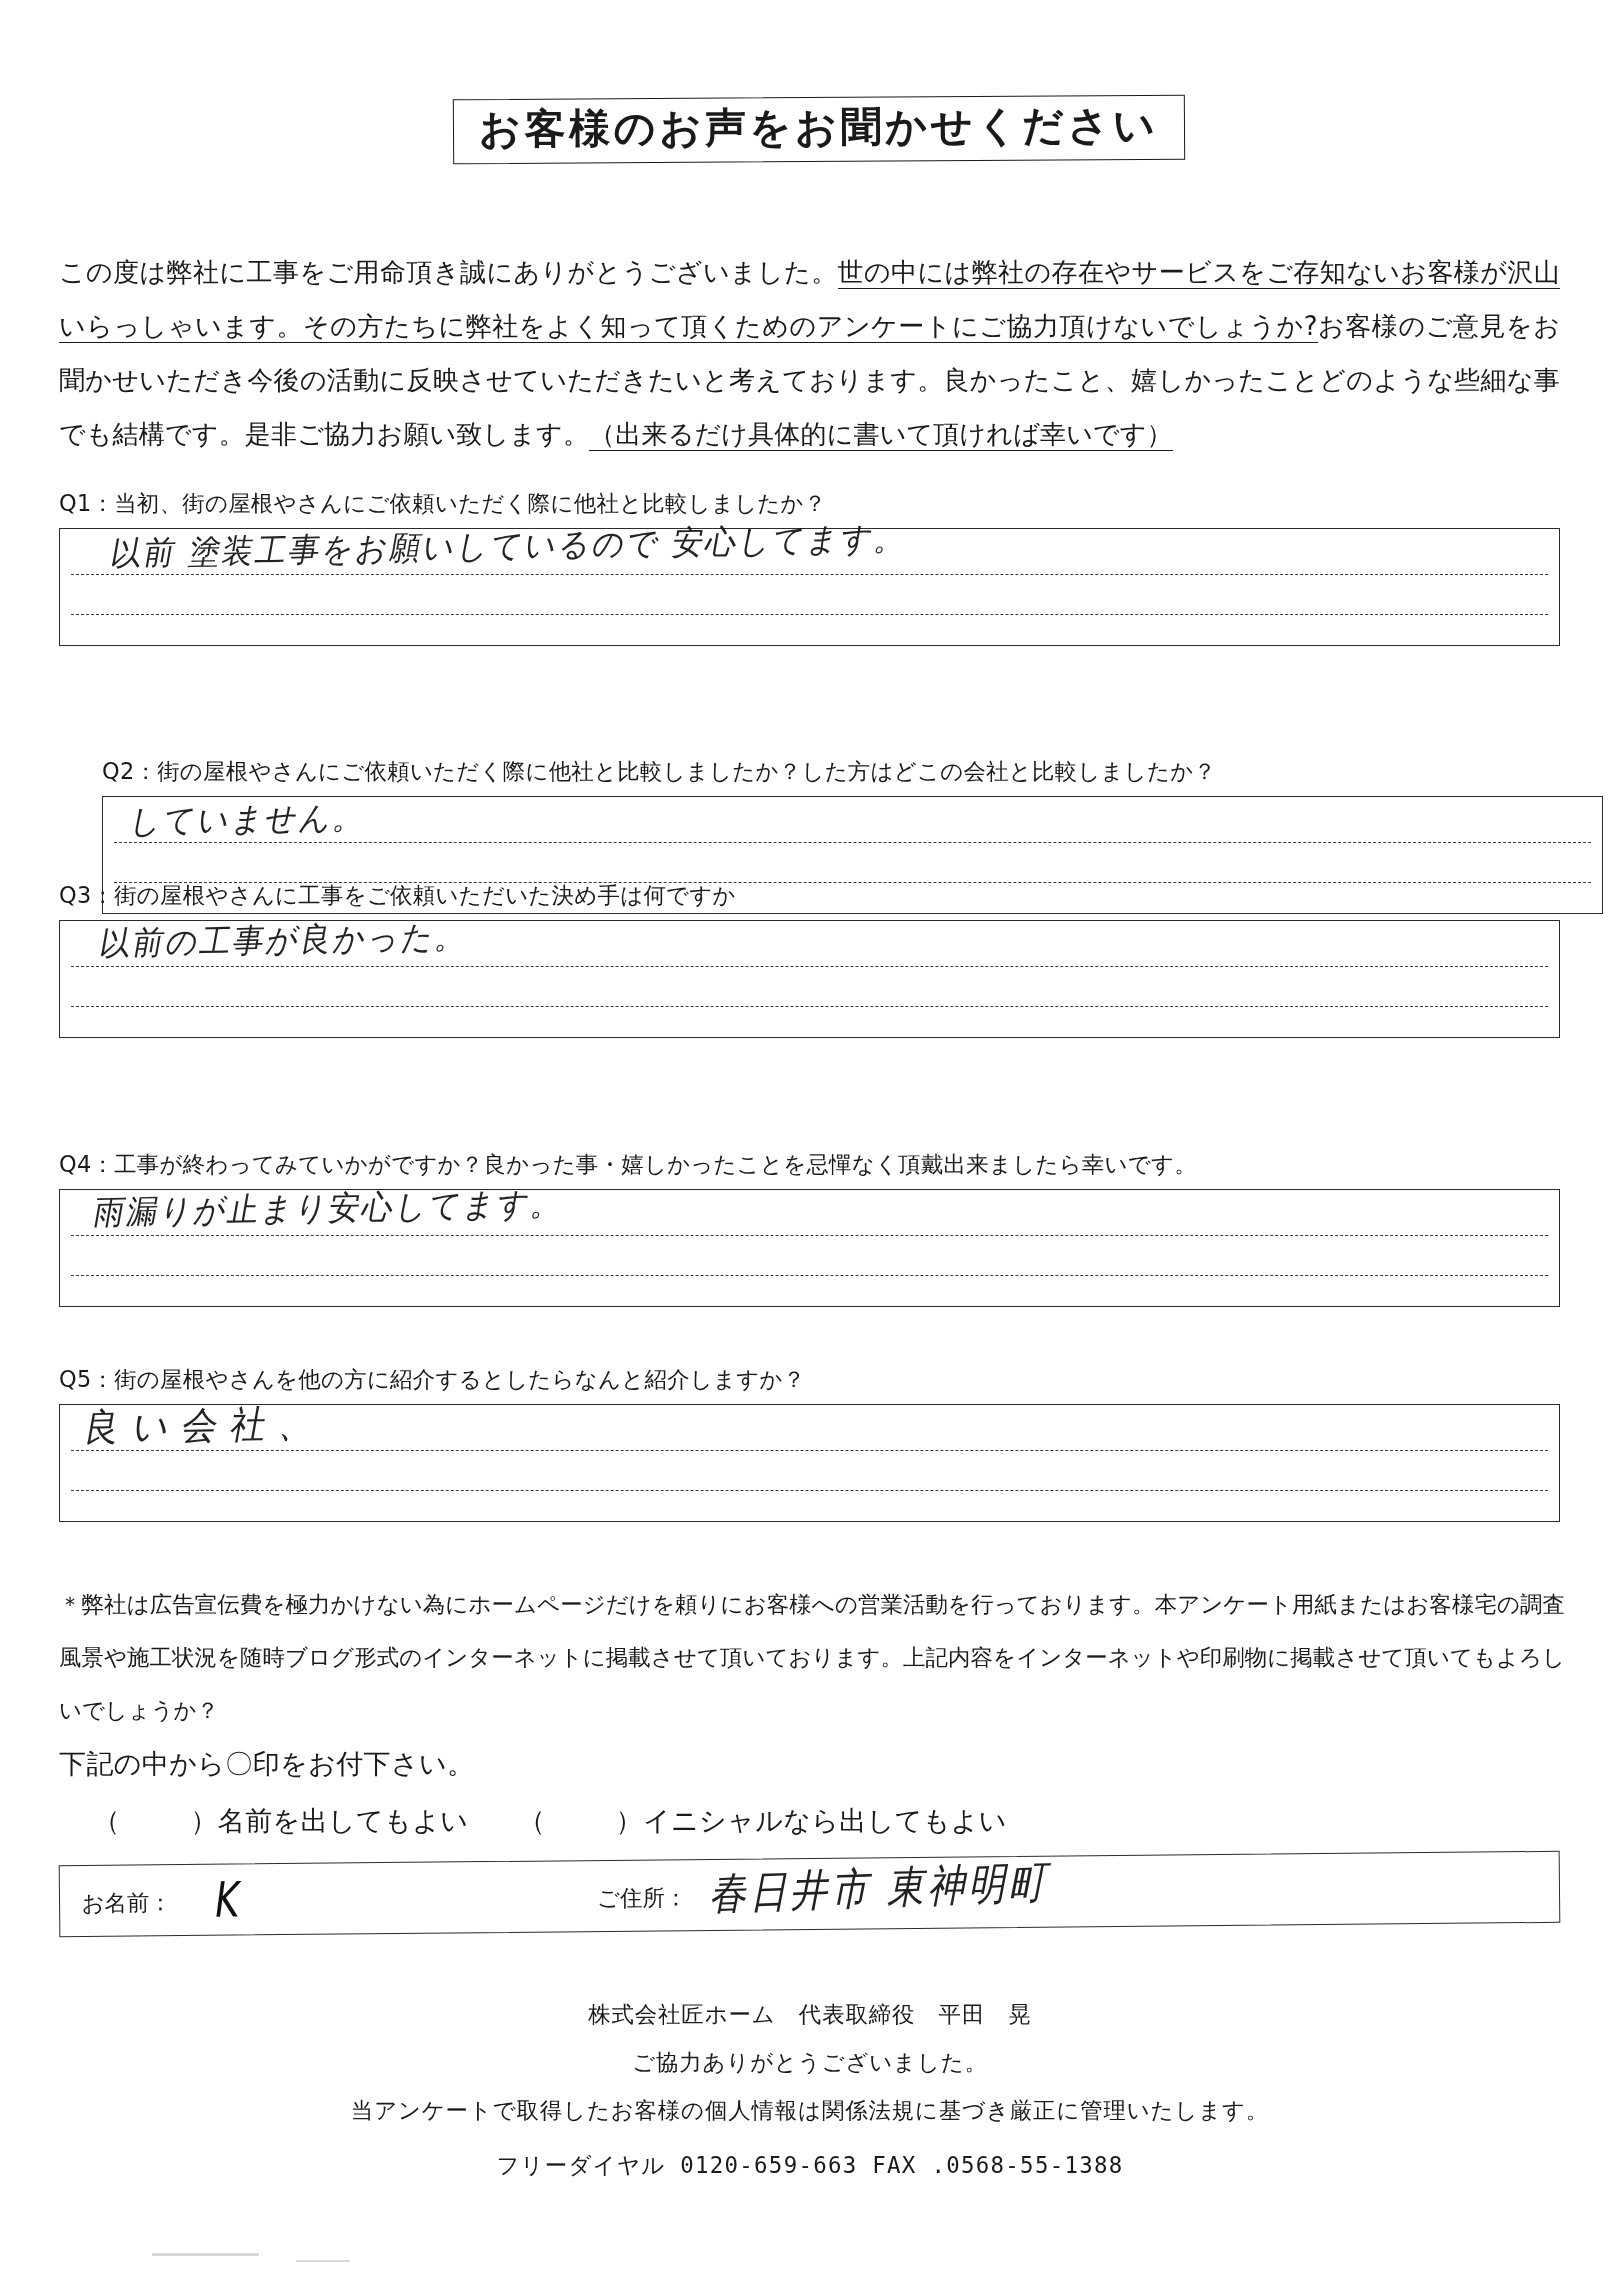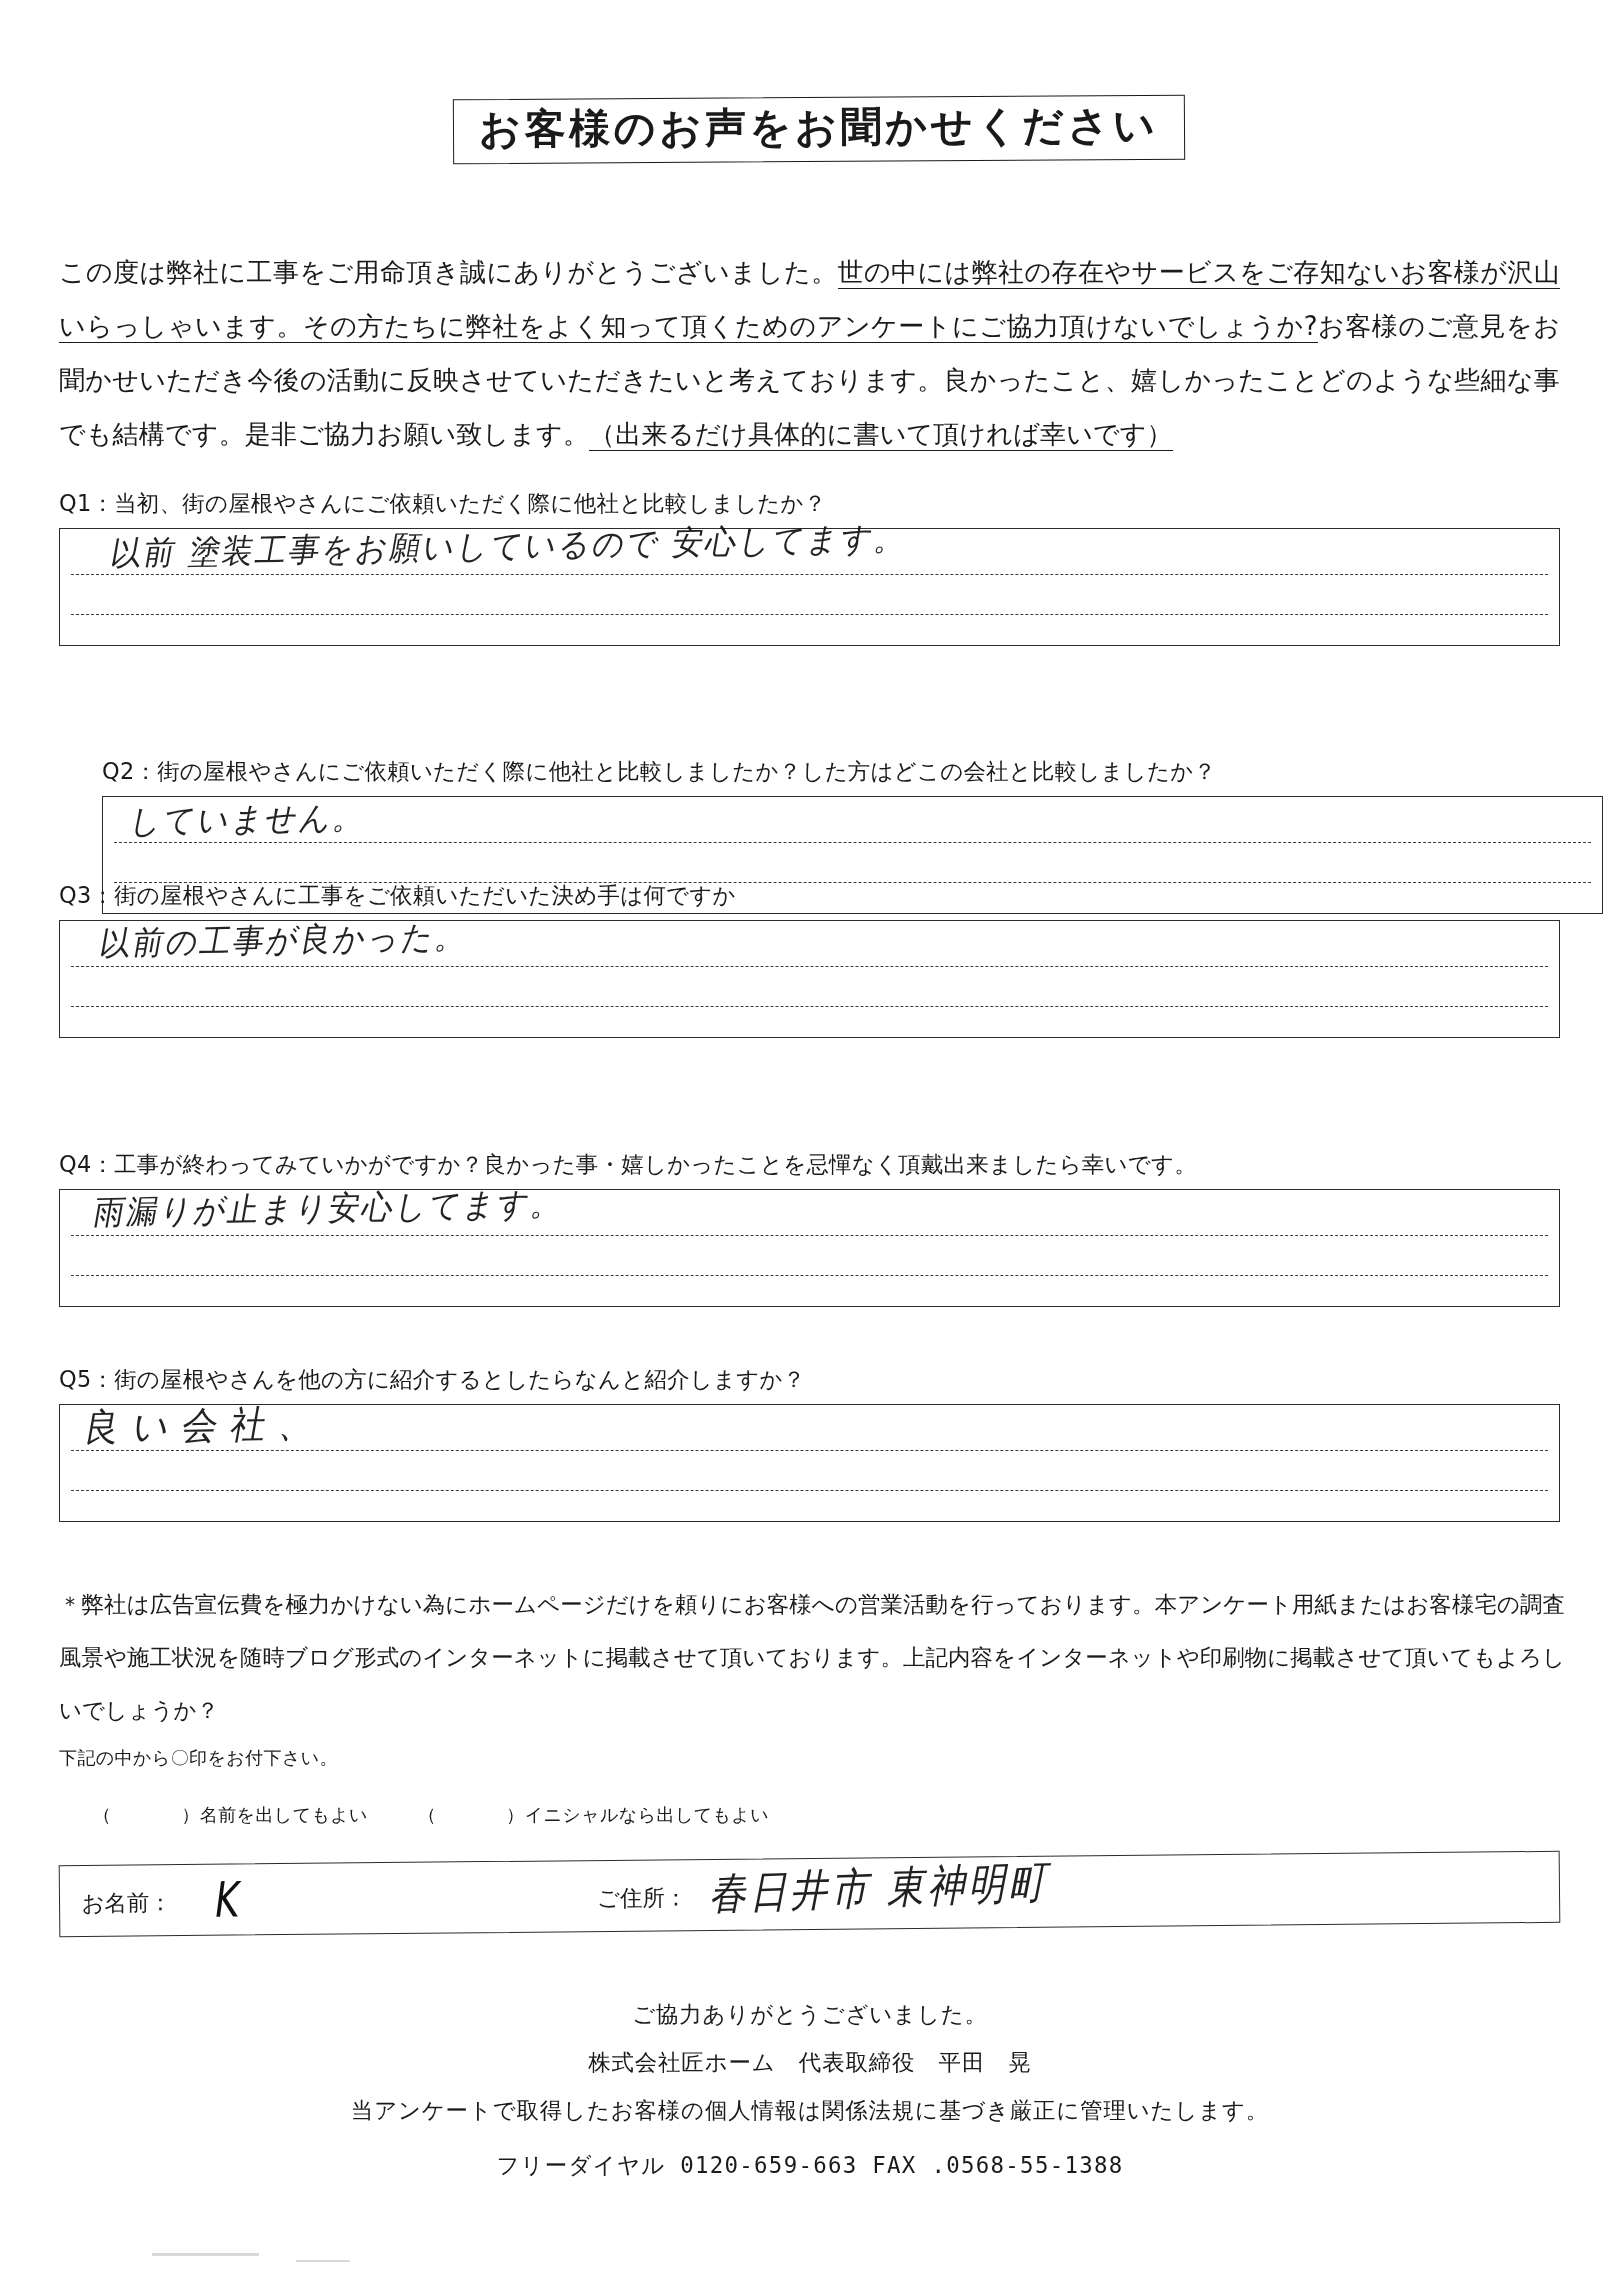--- a/index.html
+++ b/index.html
@@ -112,21 +112,21 @@
     left: 59px;
     width: 1506px;
     font-size: 22.4px;
     line-height: 53px;
     text-align: justify;
   }
   .consent-line {
     position: absolute;
     top: 1803px;
     left: 93px;
-    font-size: 18px;
+    font-size: 27px;
     letter-spacing: 0.4px;
     white-space: nowrap;
   }
   .consent-line .gap { display: inline-block; width: 70px; }
   .consent-line .sep { display: inline-block; width: 50px; }
 
   
   .name-row {
     position: absolute;
     top: 1858px;
@@ -259,20 +259,20 @@
   </div>
 
   <div class="name-row">
     <div class="lbl n">お名前：</div>
     <div class="hand-name">K</div>
     <div class="lbl a">ご住所：</div>
     <div class="hand-addr">春日井市 東神明町</div>
   </div>
 
   <div class="footer">
+    <div>株式会社匠ホーム　代表取締役　平田　晃</div>
     <div>ご協力ありがとうございました。</div>
-    <div>株式会社匠ホーム　代表取締役　平田　晃</div>
     <div>当アンケートで取得したお客様の個人情報は関係法規に基づき厳正に管理いたします。</div>
     <div class="tel">フリーダイヤル  0120-659-663 FAX .0568-55-1388</div>
   </div>
 
 </div>
 
 
 </body></html>

